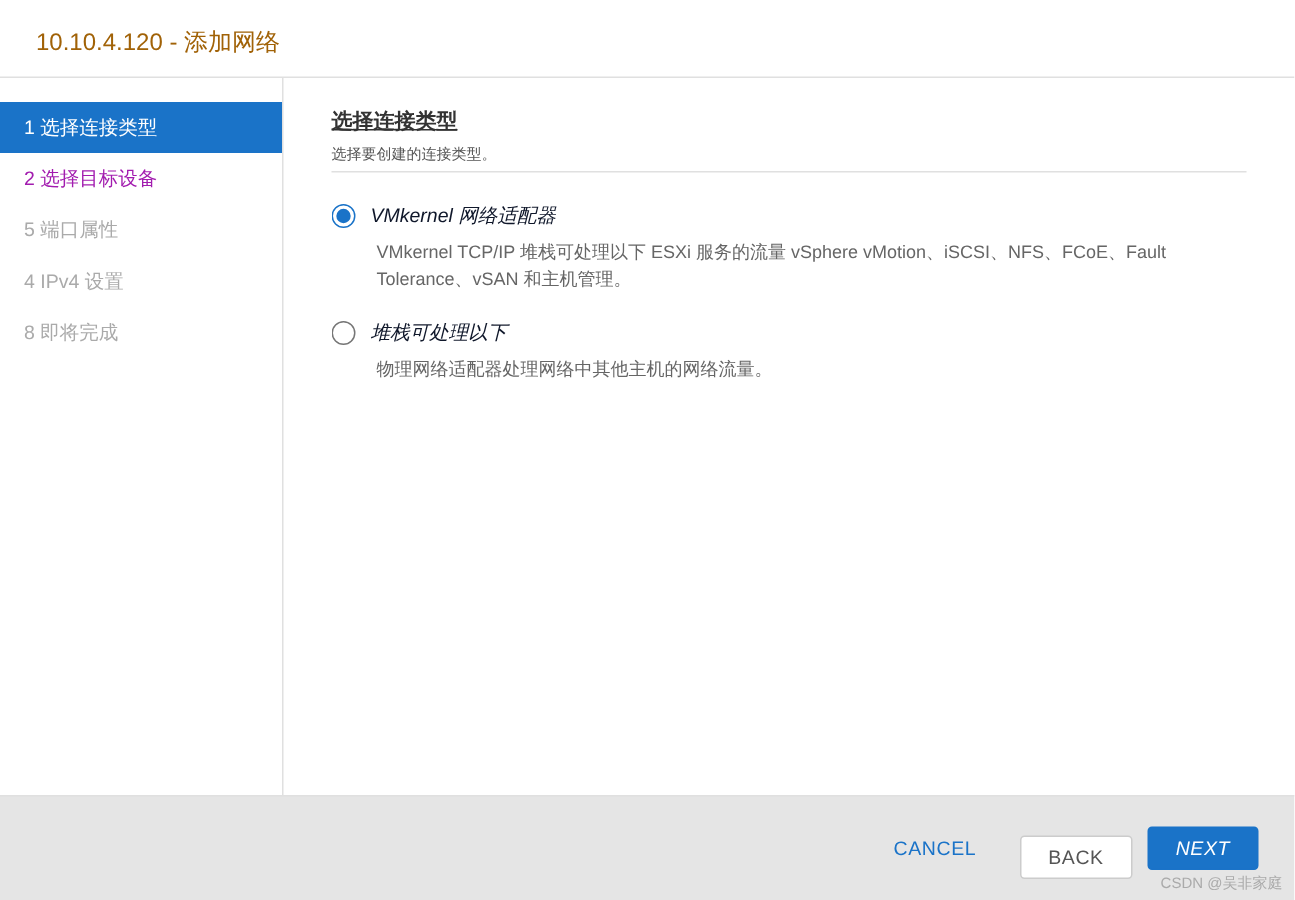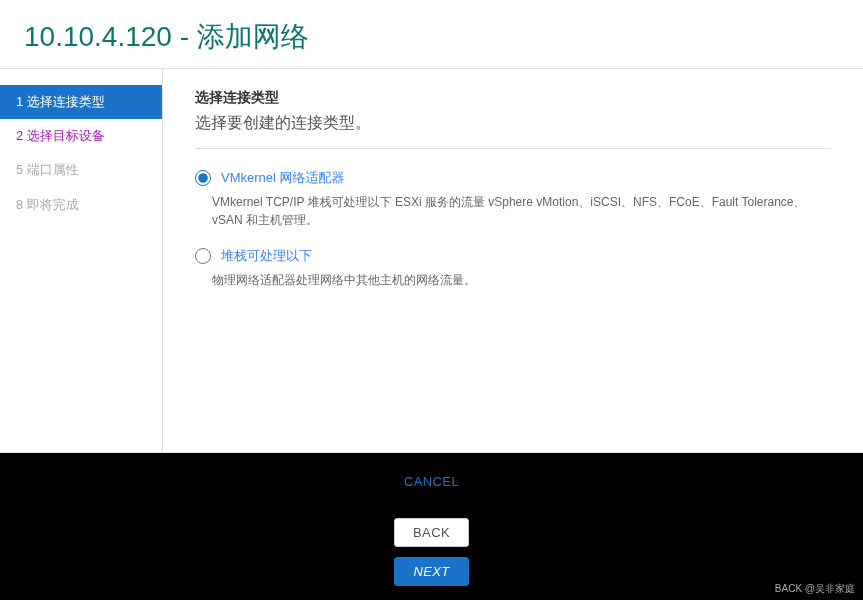--- a/index.html
+++ b/index.html
@@ -8,31 +8,31 @@
       background: #fff;
       color: #333;
       font-size: 13px;
       width: 863px;
       height: 600px;
       overflow: hidden;
       position: relative;
     }
     .page-title {
       padding: 18px 12px 12px 24px;
-      font-size: 28px;
+      font-size: 16px;
       font-weight: 300;
-      color: #0f766e;
+      color: #a16207;
       border-bottom: 1px solid #e0e0e0;
     }
     .content-area {
       display: flex;
       height: calc(100% - 57px);
     }
     .sidebar {
-      width: 163px;
+      width: 189px;
       padding: 16px 0;
       border-right: 1px solid #e0e0e0;
       flex-shrink: 0;
     }
     .sidebar-item {
       padding: 8px 16px;
       font-size: 13px;
       color: #a21caf;
       cursor: pointer;
       line-height: 1.4;
@@ -51,25 +51,26 @@
       padding: 20px 32px;
       overflow-y: auto;
       display: flex;
       flex-direction: column;
     }
     .section-title {
       font-size: 14px;
       font-weight: 600;
       color: #333;
       margin-bottom: 6px;
+      text-decoration: underline;
     }
     .section-subtitle {
-      font-size: 16px;
+      font-size: 10px;
       color: #555;
-      margin-bottom: 14px;
+      margin-bottom: 4px;
     }
     .divider {
       border: none;
       border-top: 1px solid #e0e0e0;
       margin-bottom: 20px;
     }
     .options-area {
       flex: 1;
     }
     .option-row {
@@ -83,41 +84,41 @@
     .radio-input {
       width: 16px;
       height: 16px;
       margin-right: 10px;
       accent-color: #1a73c8;
       flex-shrink: 0;
     }
     .option-title {
       font-size: 13px;
       font-weight: 500;
-      color: #3b82f6;
+      color: #0f172a;
+      font-style: italic;
     }
     .option-desc {
       font-size: 12px;
       color: #666;
-      margin-left: 17px;
+      margin-left: 30px;
       line-height: 1.5;
     }
     .footer {
       position: absolute;
       bottom: 0;
       right: 0;
       width: 100%;
       display: flex;
       justify-content: flex-end;
       align-items: center;
       padding: 14px 24px;
       border-top: 1px solid #e0e0e0;
-      background: #000000;
+      background: #e5e5e5;
       gap: 10px;
-      flex-direction: column;
     }
     .btn {
       padding: 6px 18px;
       font-size: 13px;
       border-radius: 3px;
       cursor: pointer;
       border: 1px solid transparent;
       font-weight: 500;
       letter-spacing: 0.03em;
     }
@@ -150,20 +151,21 @@
 <body>
 
 <div class="page-title">10.10.4.120 - 添加网络</div>
 
 <div class="content-area">
   <div class="sidebar">
 
   <div class="sidebar-item active">1 选择连接类型</div>
       <div class="sidebar-item">2 选择目标设备</div>
       <div class="sidebar-item disabled">5 端口属性</div>
+      <div class="sidebar-item disabled">4 IPv4 设置</div>
       <div class="sidebar-item disabled">8 即将完成</div>
     </div>
 
   <div class="main-content">
     <div class="section-title">选择连接类型</div>
     <div class="section-subtitle">选择要创建的连接类型。</div>
     <hr class="divider">
     <div class="options-area">
 
     <div class="option-row">
@@ -183,13 +185,13 @@
       </div>
   </div>
 </div>
 
 <div class="footer">
   <button class="btn btn-cancel">CANCEL</button>
   <button class="btn btn-back">BACK</button>
   <button class="btn btn-next">NEXT</button>
 </div>
 
-<div class="watermark">BACK @吴非家庭</div>
+<div class="watermark">CSDN @吴非家庭</div>
 
 </body></html>

